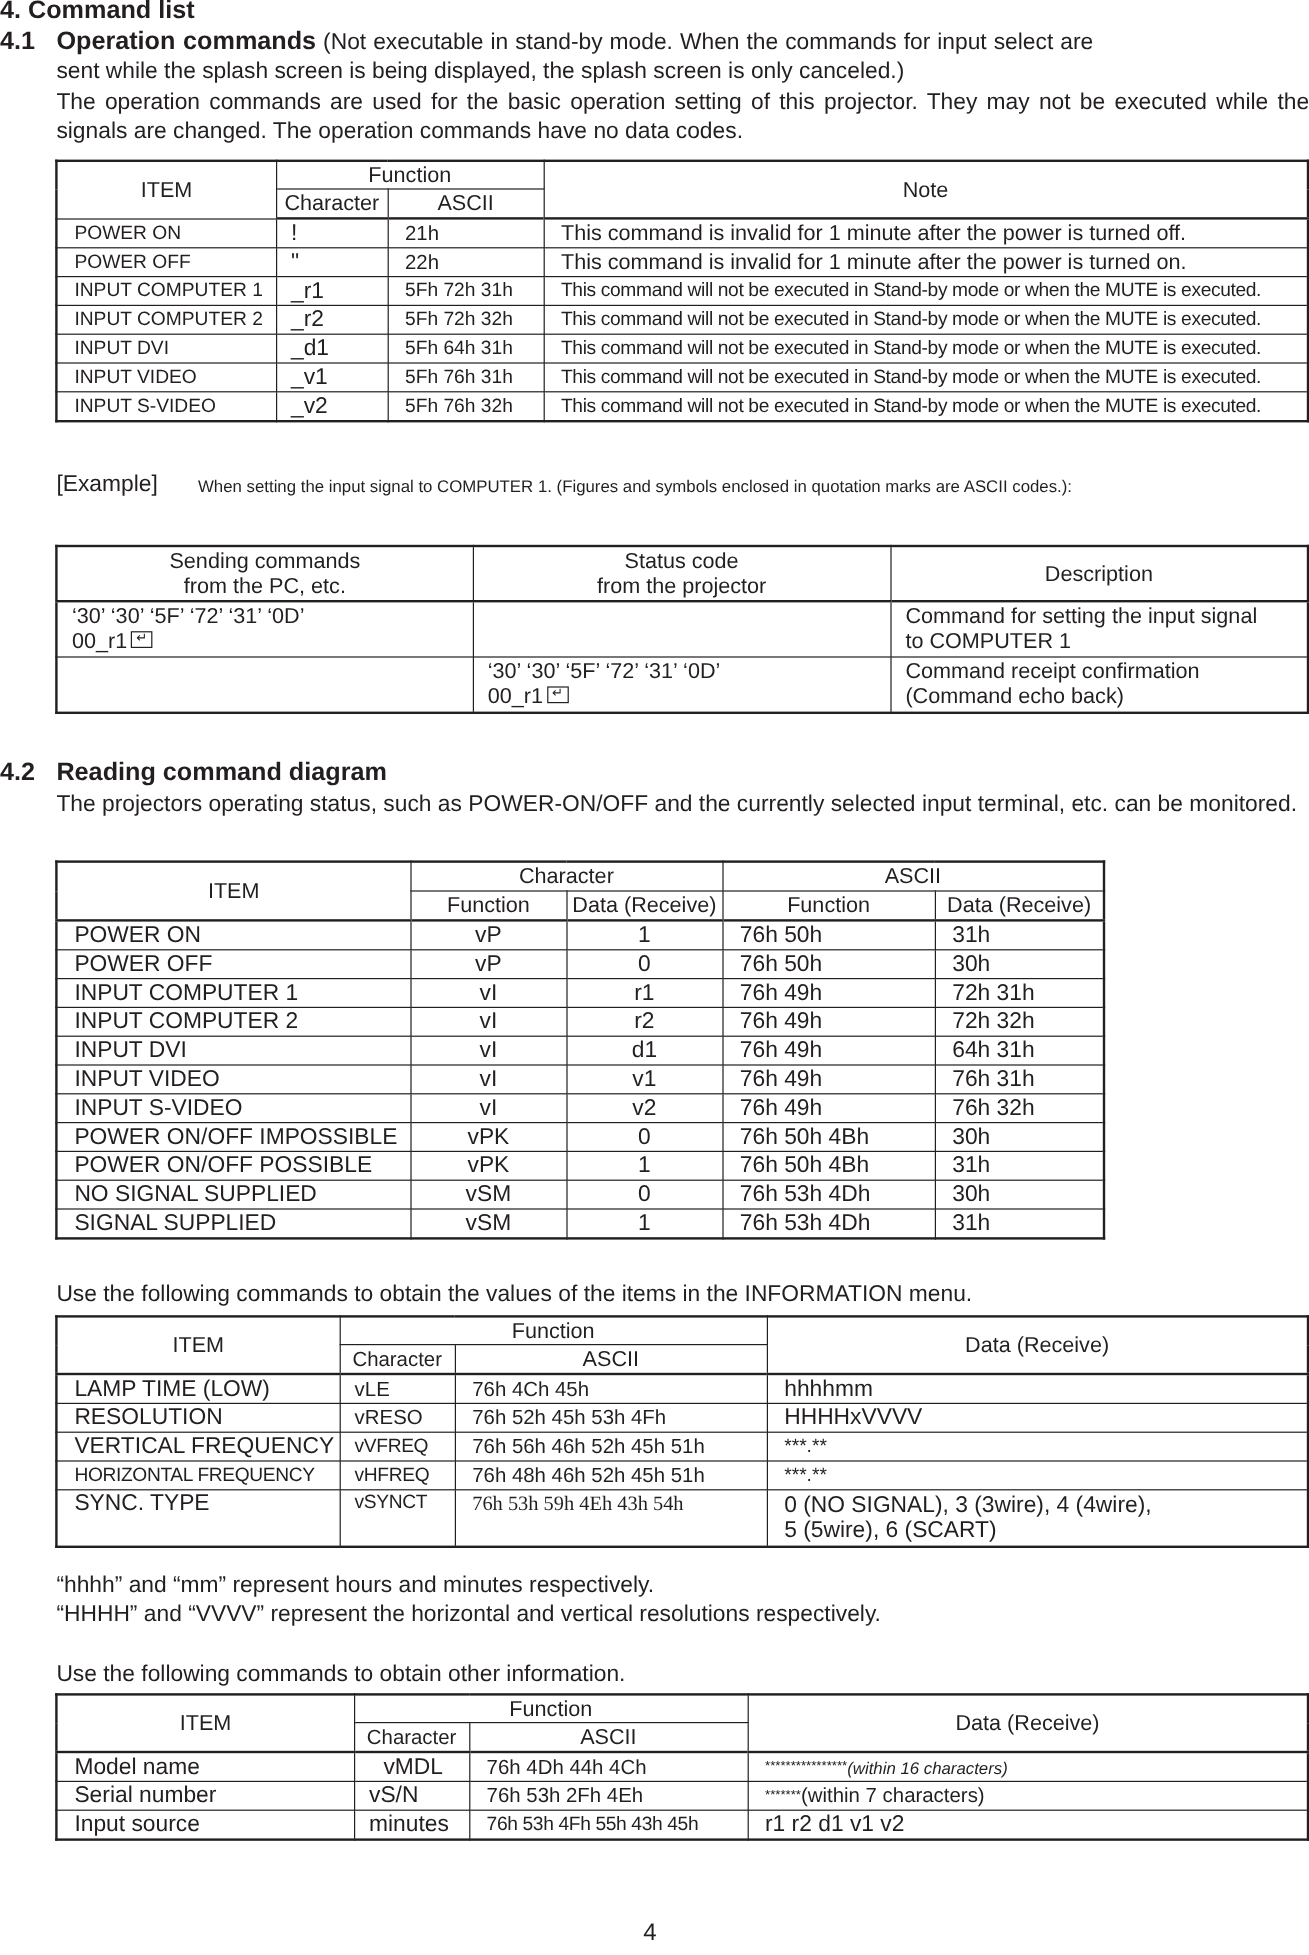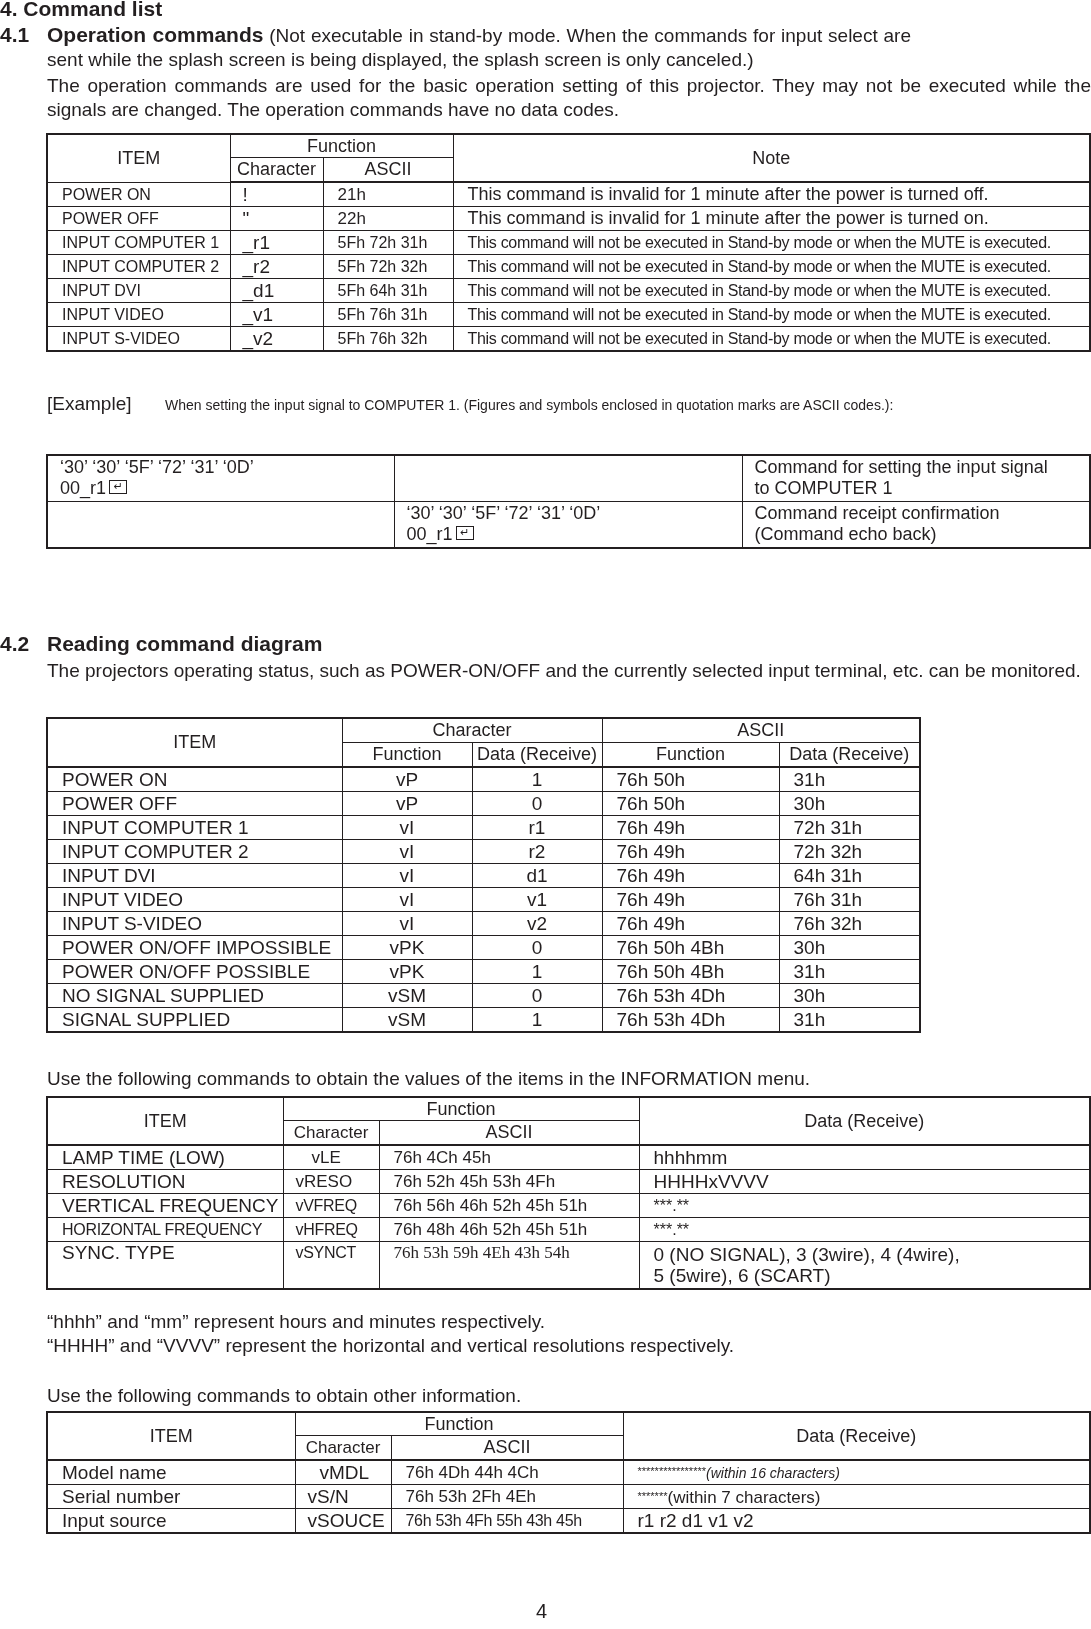--- a/index.html
+++ b/index.html
@@ -107,20 +107,31 @@
 <div class="abs" style="left:47px; top:393px; font-size:19px;">[Example]</div>
 <div class="abs" style="left:165px; top:393px; width:926px; font-size:14px; line-height:24px; text-align:justify;">When setting the input signal to COMPUTER 1. (Figures and symbols enclosed in quotation marks are ASCII codes.):</div>
 
 <table class="tbl ex" style="left:46px; top:454px; width:1045px;">
   <colgroup>
       <col style="width:347px">
       <col style="width:348px">
       <col>
     </colgroup>
   <tbody>
+      <tr class="hdr-bottom">
+    <th style="height:44px;">
+      <span>Sending commands</span><br>
+      <span>from the PC, etc.</span>
+    </th>
+    <th>
+      <span>Status code</span><br>
+      <span>from the projector</span>
+    </th>
+    <th>Description</th>
+  </tr>
   <tr>
     <td style="height:44px;">
       <span>‘30’ ‘30’ ‘5F’ ‘72’ ‘31’ ‘0D’</span><br>
       <span>00_r1</span><span class="enter">↵</span>
     </td>
     <td></td>
     <td>
       <span>Command for setting the input signal</span><br>
       <span>to COMPUTER 1</span>
     </td>
@@ -258,21 +269,21 @@
     <th rowspan="2" style="border-bottom:2px solid #231f20;">ITEM</th>
     <th colspan="2" style="height:22px;">Function</th>
     <th rowspan="2" style="border-bottom:2px solid #231f20;">Data (Receive)</th>
   </tr>
   <tr class="hdr-bottom">
     <th class="s17">Character</th>
     <th>ASCII</th>
   </tr>
   <tr>
         <td>LAMP TIME (LOW)</td>
-        <td class="s17" style="padding-left:28px">vLE</td>
+        <td class="s17" style="padding-left:12px">vLE</td>
         <td class="s17">76h  4Ch  45h</td>
         <td>hhhhmm</td>
       </tr>
   <tr>
         <td>RESOLUTION</td>
         <td class="s17" style="padding-left:12px">vRESO</td>
         <td class="s17">76h  52h  45h  53h  4Fh</td>
         <td>HHHHxVVVV</td>
       </tr>
   <tr>
@@ -327,20 +338,20 @@
         <td><span style="font-size:11px; vertical-align:top;">****************</span><span style="font-size:14px;font-style:italic;">(within 16 characters)</span></td>
       </tr>
   <tr>
         <td>Serial number</td>
         <td style="padding-left:12px">vS/N</td>
         <td class="s17">76h  53h  2Fh  4Eh</td>
         <td><span style="font-size:11px; vertical-align:top;">*******</span><span style="font-size:17px;">(within 7 characters)</span></td>
       </tr>
   <tr>
         <td>Input source</td>
-        <td style="padding-left:12px">vSOUCE</td>
+        <td style="padding-left:12px">minutes</td>
         <td class="cond">76h  53h  4Fh  55h  43h  45h</td>
         <td><span>r1 r2 d1 v1 v2</span></td>
       </tr>
 </tbody>
   </table>
 
 <div class="abs" style="left:536px; top:1600px; font-size:20px;">4</div>
 
 </body></html>

